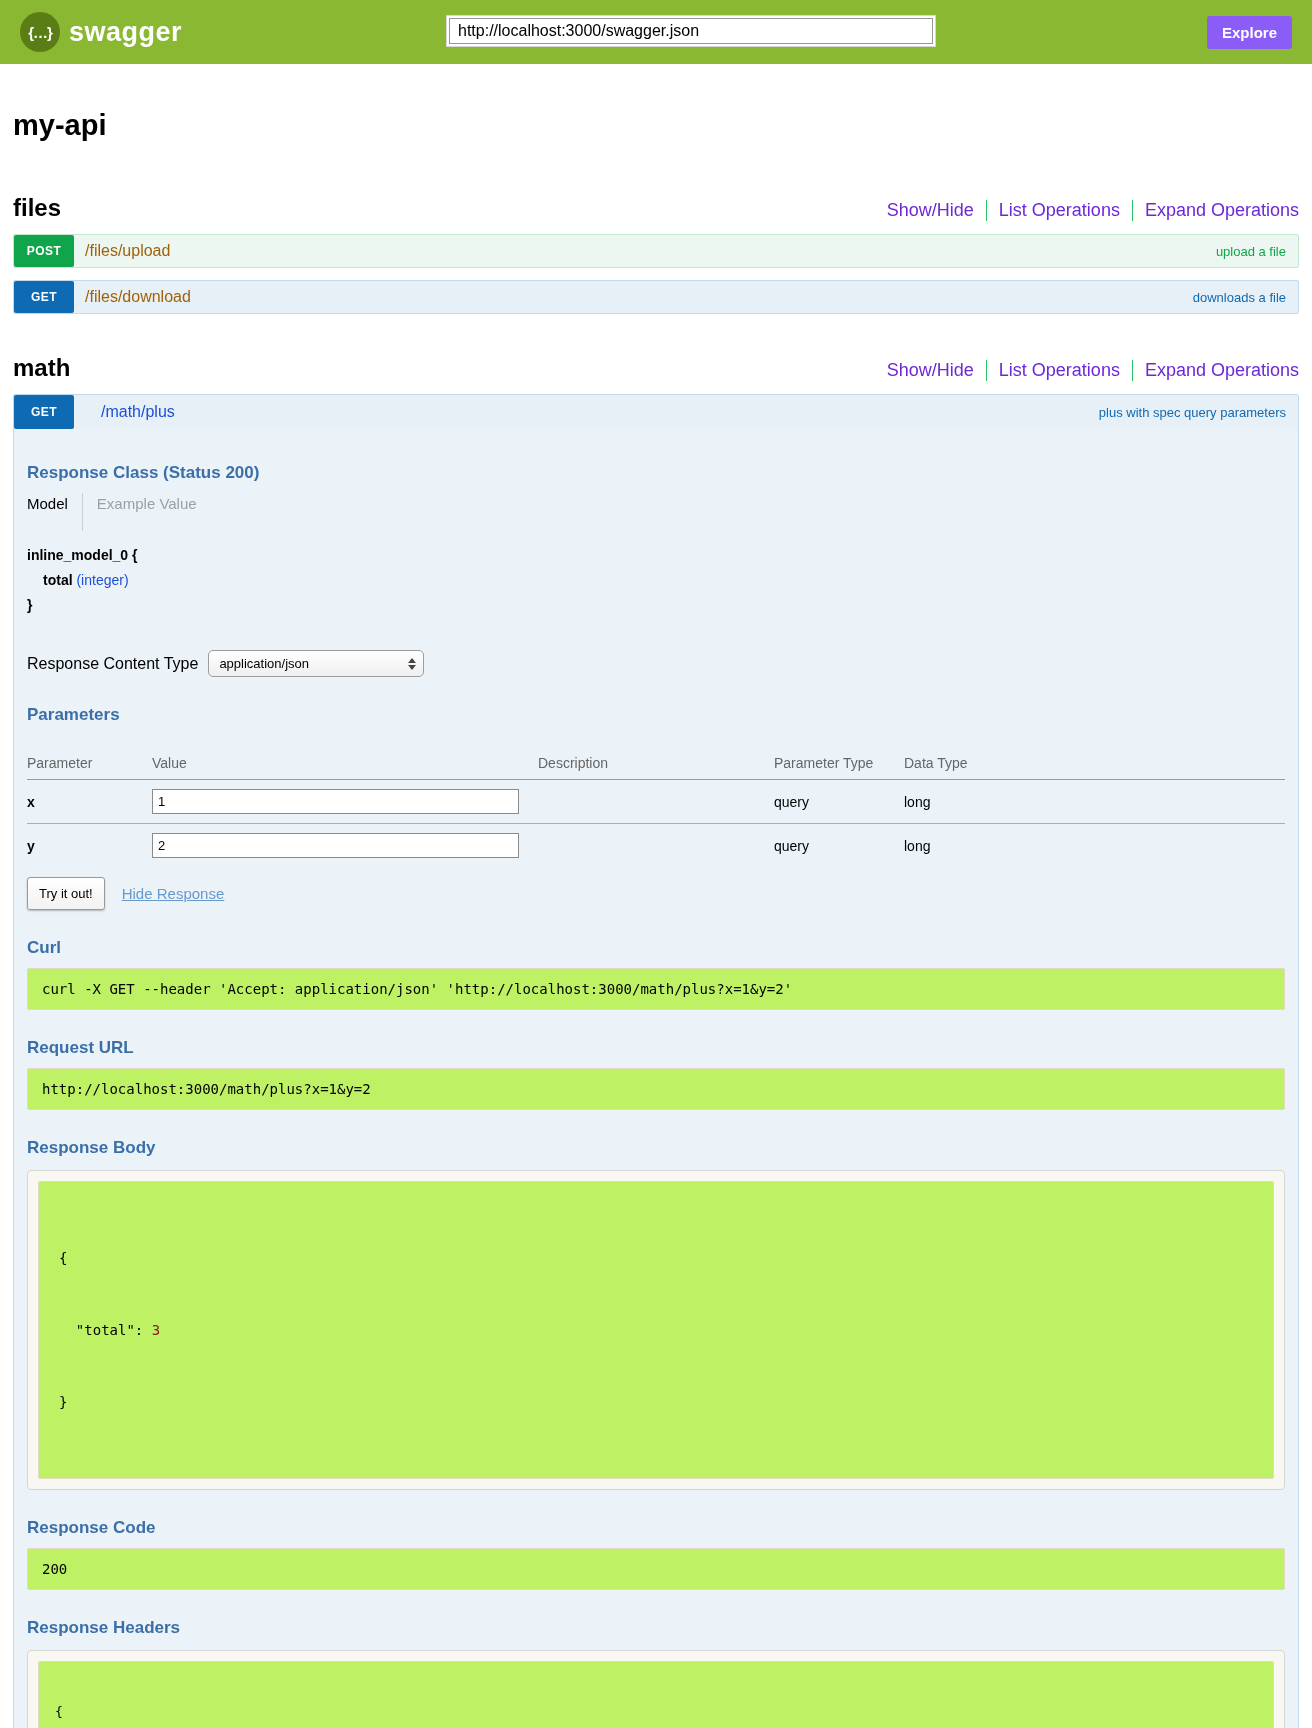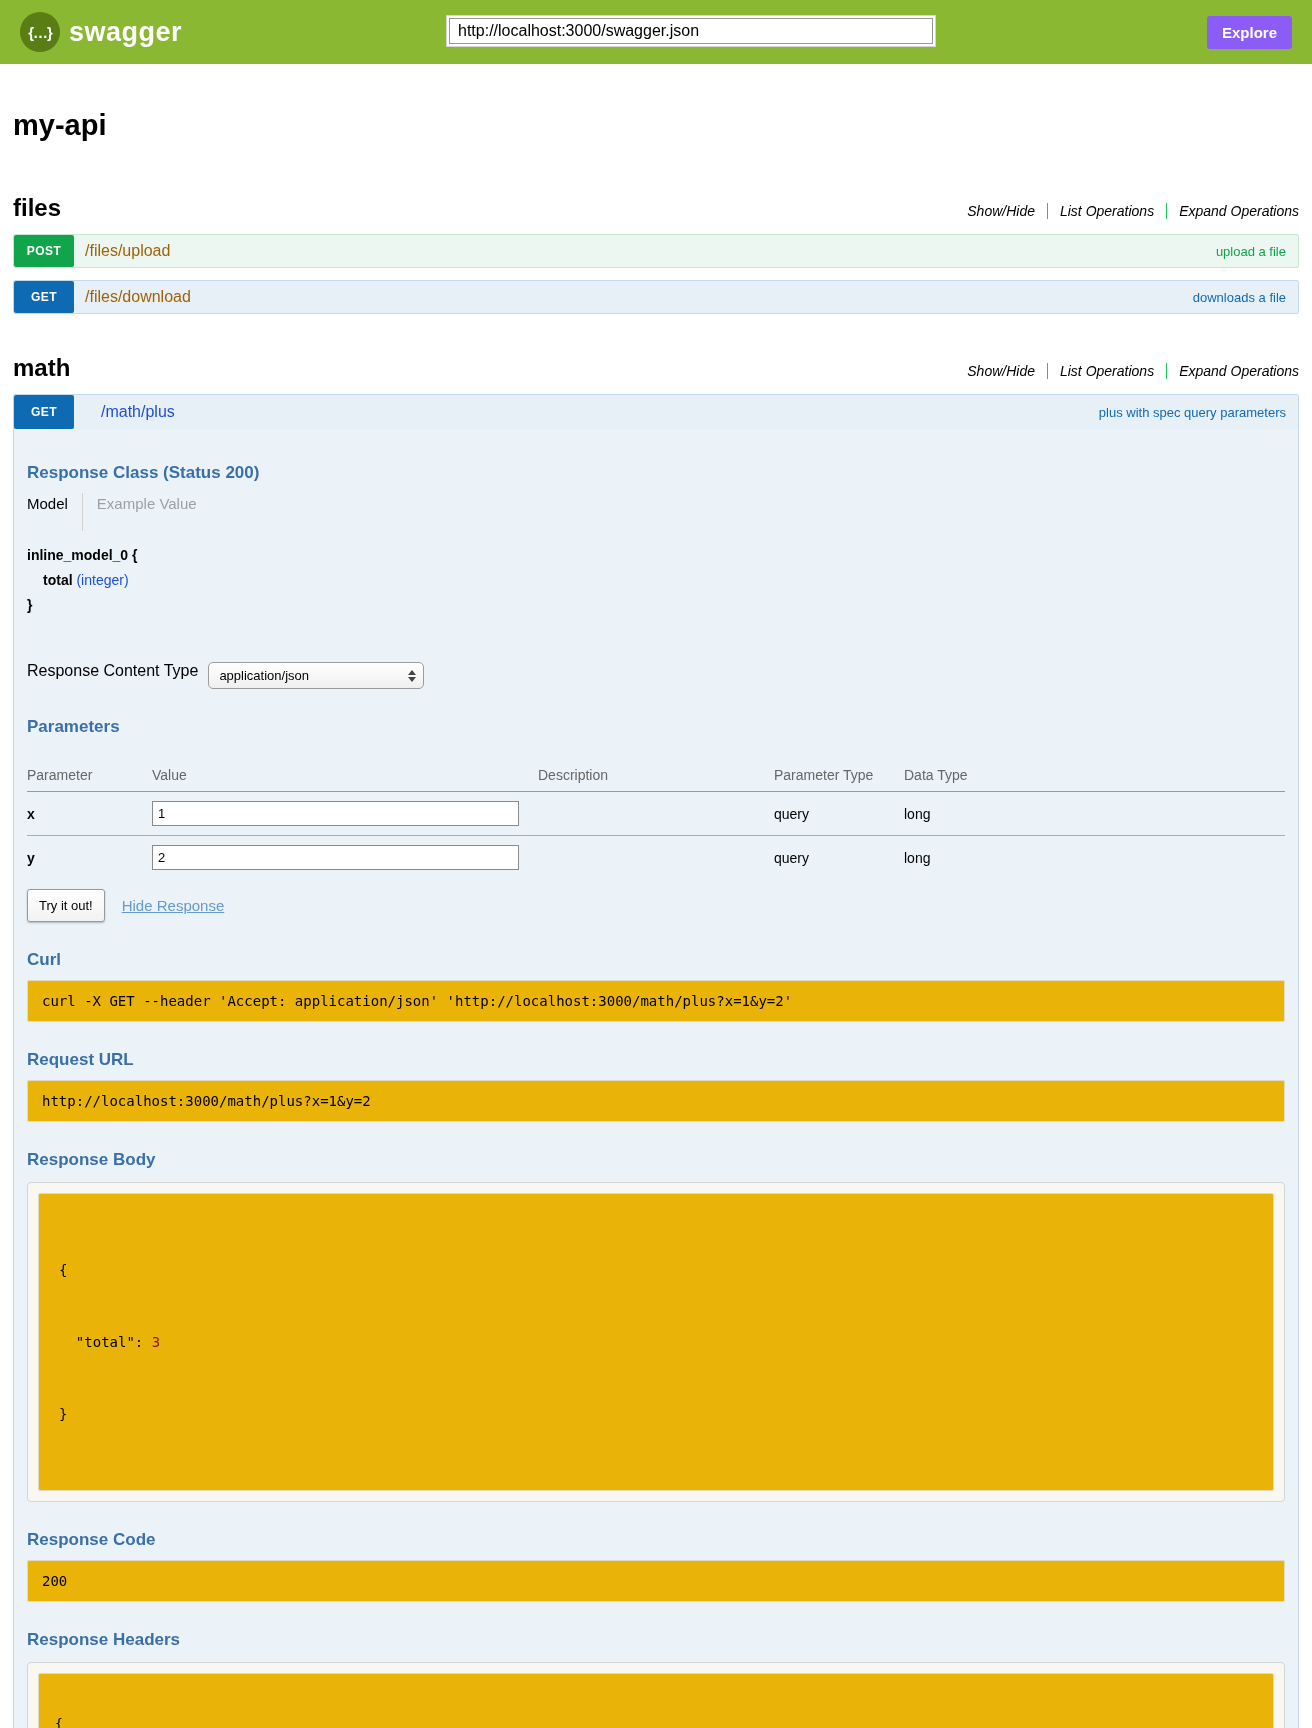--- a/index.html
+++ b/index.html
@@ -45,21 +45,21 @@
   
   .api-title { font-size:29px; font-weight:bold; margin:45px 0 0 0; }
   .resource-head {
     display:flex; align-items:baseline; justify-content:space-between;
     margin-top:52px;
   }
   .resource-head.second { margin-top:40px; }
   .resource-title { font-size:24px; font-weight:bold; }
   .resource-links { display:flex; align-items:center; }
   .resource-links a {
-    color:#000000; font-size:14px; padding:0 12px;font-style:italic;
+    color:#6d28d9; font-size:18px; padding:0 12px;
   }
   .resource-links a + a { border-left:1px solid #22c55e; }
   .resource-links a:last-child { padding-right:0; }
 
   
   .endpoint {
     display:flex; align-items:center; height:34px;
     border-radius:2px; margin-top:12px; overflow:hidden;
   }
   .endpoint.post { background:#ebf7f0; border:1px solid #c3e8d1; }
@@ -96,21 +96,21 @@
   .model-tabs .tab { font-size:15px; padding:2px 0; }
   .model-tabs .tab.active { color:#000; }
   .model-tabs .tab.inactive { color:#9f9f9f; }
   .tab-divider { width:1px; height:38px; background:#d0d0d0; margin:0 14px; }
   .model-sig { margin-top:12px; font-size:14px; line-height:25px; }
   .model-sig .bold { font-weight:bold; }
   .model-sig .prop-line { padding-left:16px; }
   .prop-type { color:#1d4ed8; }
 
   
-  .rct-row { display:flex; margin-top:44px; }
+  .rct-row { display:flex; align-items:center; margin-top:32px; }
   .rct-label { font-size:16px; }
   .fake-select {
     display:flex; align-items:center;
     width:216px; height:27px; margin-left:10px; padding:0 7px 0 10px;
     border:1px solid #9c9c9c; border-radius:5px;
     background:linear-gradient(#ffffff,#efefef);
     font-size:13px; cursor:pointer;
   }
   .select-arrows { margin-left:auto; display:flex; flex-direction:column; gap:2px; }
   .select-arrows i { display:block; width:0; height:0; border-left:4px solid transparent; border-right:4px solid transparent; }
@@ -140,21 +140,21 @@
     background:linear-gradient(#ffffff,#f2f2f2);
     border:1px solid #999; border-radius:3px;
     box-shadow:0 1px 2px rgba(0,0,0,.25);
     font-size:13px; padding:8px 11px; cursor:pointer; color:#000;
     font-family:"Liberation Sans","DejaVu Sans",sans-serif;
   }
   .hide-response { margin-left:17px; color:#6699cc; font-size:15px; text-decoration:underline; }
 
   
   .code-box {
-    margin-top:10px; background:#eab308; border:1px solid #e0dbc0; border-radius:2px;
+    margin-top:10px; background:#bef264; border:1px solid #e0dbc0; border-radius:2px;
     font-family:"DejaVu Sans Mono","Liberation Mono",monospace;
     font-size:14px; padding:12px 14px; color:#000;
     white-space:pre-wrap; word-break:break-all;
   }
   .outer-box {
     margin-top:12px; background:#f8f7f2; border:1px solid #d5d5d5;
     border-radius:4px; padding:10px;
   }
   .outer-box .code-box { margin-top:0; }
   .rb-pre { line-height:24px; padding:16px 20px; }

